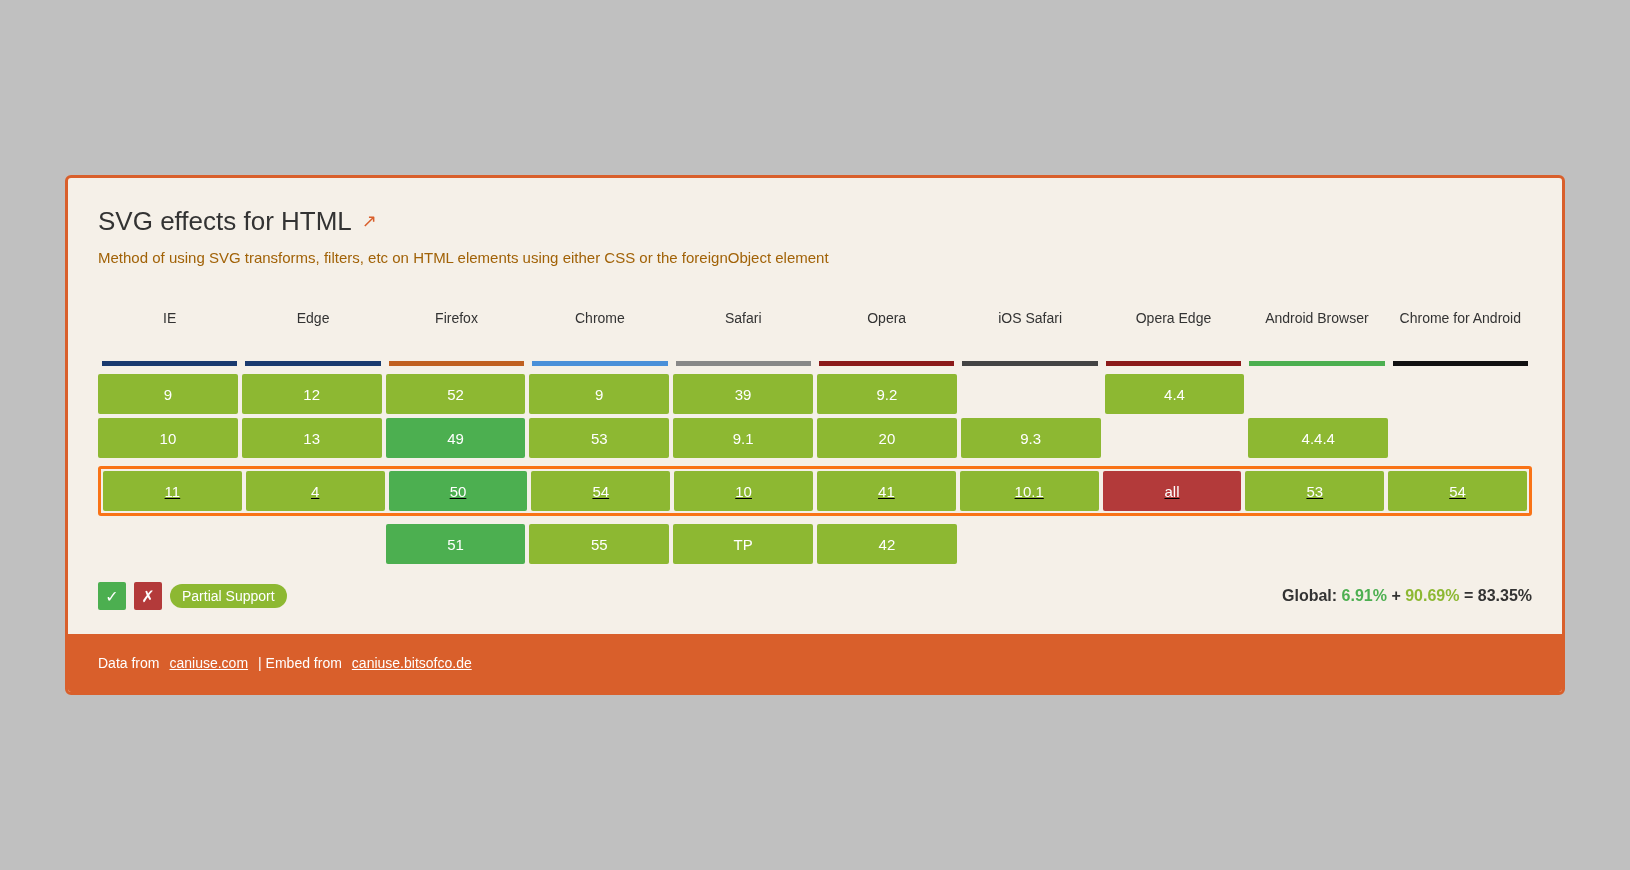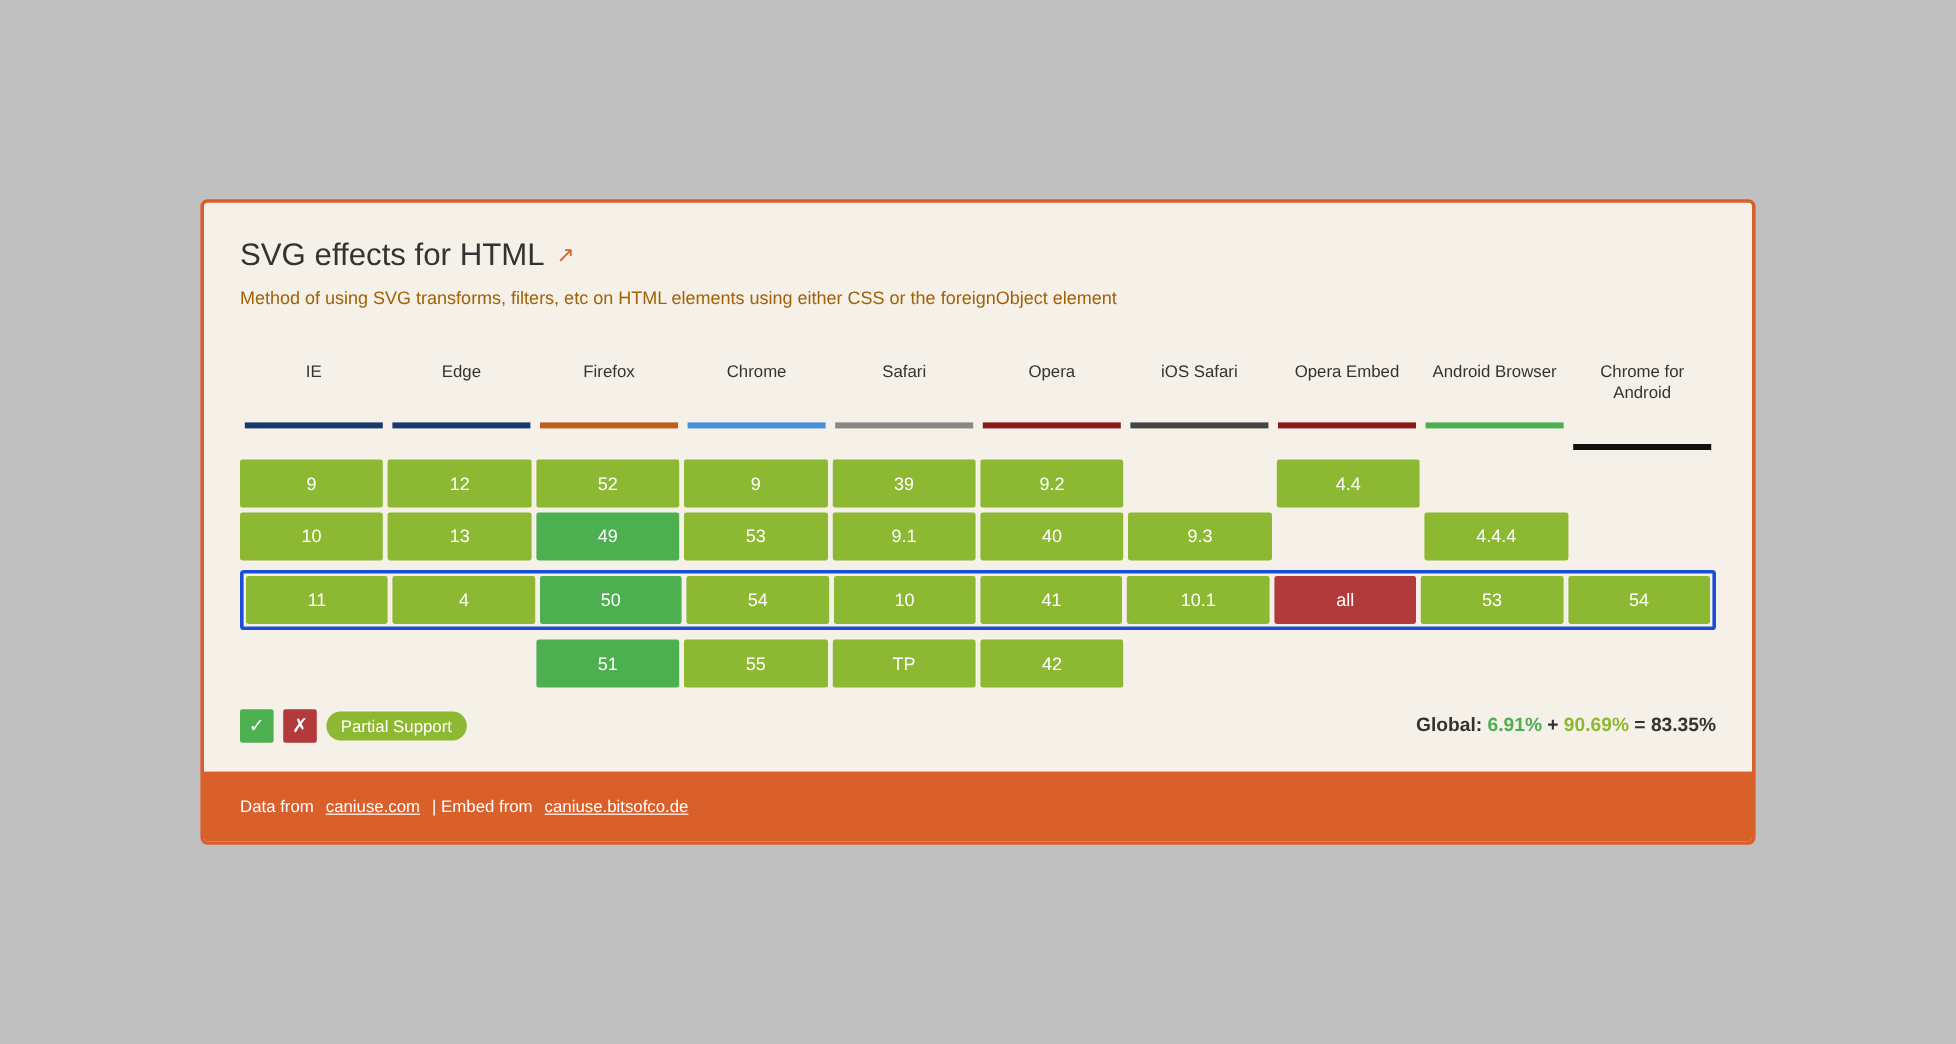--- a/index.html
+++ b/index.html
@@ -5,21 +5,21 @@
     * { box-sizing: border-box; margin: 0; padding: 0; }
     body {
       background: #c0c0c0;
       display: flex;
       justify-content: center;
       align-items: center;
       min-height: 100vh;
       font-family: Arial, sans-serif;
     }
     .card {
-      width: 1296px;
+      width: 1500px;
       background: #f5f0e8;
       border: 3px solid #d95f2b;
       border-radius: 6px;
       overflow: hidden;
     }
     .main-content {
       padding: 28px 30px 20px;
     }
     .title-row {
       display: flex;
@@ -87,24 +87,25 @@
       background: #4caf50;
     }
     .version-cell.red-cell {
       background: #b33a3a;
     }
     .version-cell.empty {
       background: transparent;
       color: transparent;
     }
     .current-row {
-      border: 3px solid #1d4ed8;
+      border: 3px solid #f97316;
       border-radius: 3px;
       padding: 2px;
       margin: 4px 0;
+      text-decoration: underline;
     }
     .current-row-inner {
       display: grid;
       grid-template-columns: repeat(10, 1fr);
       gap: 4px;
     }
     .rows-wrapper {
       display: flex;
       flex-direction: column;
       gap: 4px;
@@ -213,21 +214,21 @@
           </div>
           <div class="browser-col">
             <div class="browser-name">Opera</div>
             <div class="browser-bar" style="background: rgb(139, 26, 26);"></div>
           </div>
           <div class="browser-col">
             <div class="browser-name">iOS Safari</div>
             <div class="browser-bar" style="background: rgb(68, 68, 68);"></div>
           </div>
           <div class="browser-col">
-            <div class="browser-name">Opera Embed</div>
+            <div class="browser-name">Opera Edge</div>
             <div class="browser-bar" style="background: rgb(139, 26, 26);"></div>
           </div>
           <div class="browser-col">
             <div class="browser-name">Android Browser</div>
             <div class="browser-bar" style="background: rgb(76, 175, 80);"></div>
           </div>
           <div class="browser-col">
             <div class="browser-name">Chrome for Android</div>
             <div class="browser-bar" style="background: rgb(17, 17, 17);"></div>
           </div>
@@ -244,21 +245,21 @@
             <div class="version-cell empty"></div>
             <div class="version-cell">4.4</div>
             <div class="version-cell empty"></div>
           </div>
           <div class="data-row">
             <div class="version-cell">10</div>
             <div class="version-cell">13</div>
             <div class="version-cell bright-green">49</div>
             <div class="version-cell">53</div>
             <div class="version-cell">9.1</div>
-            <div class="version-cell">40</div>
+            <div class="version-cell">20</div>
             <div class="version-cell">9.3</div>
             <div class="version-cell empty"></div>
             <div class="version-cell">4.4.4</div>
             <div class="version-cell empty"></div>
           </div>
           <div class="current-row">
             <div class="current-row-inner">
               <div class="version-cell">11</div>
               <div class="version-cell">4</div>
               <div class="version-cell bright-green">50</div>

